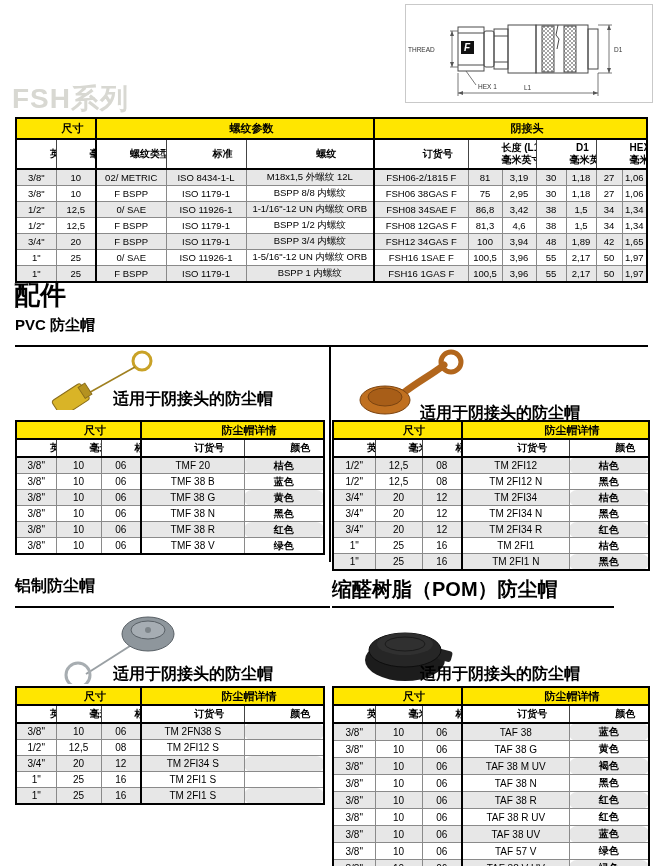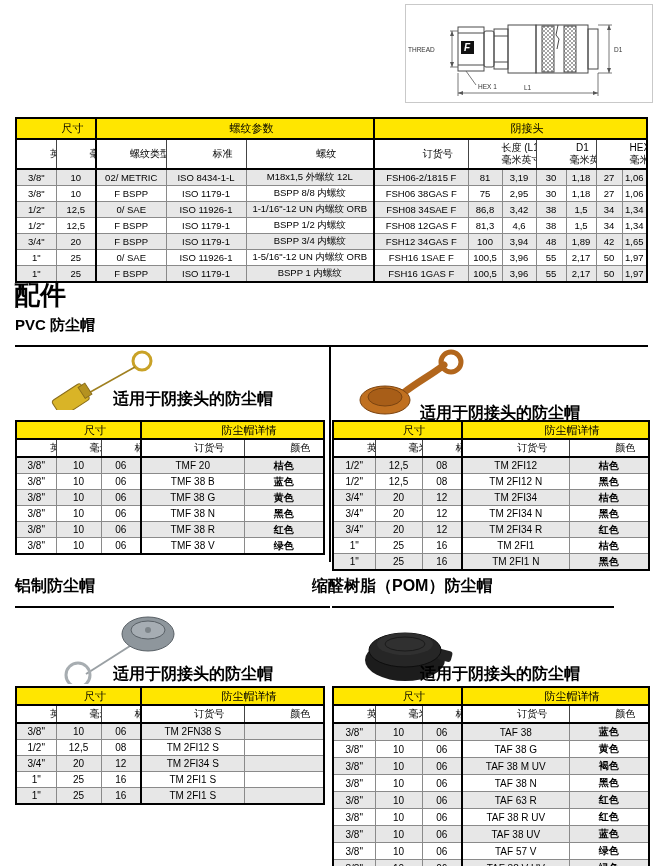--- a/index.html
+++ b/index.html
@@ -15,42 +15,42 @@
   
   .hline{position:absolute;background:#000;}
   .vline{position:absolute;background:#000;}
 
   
   .drawing-box{position:absolute;left:405px;top:4px;width:246px;height:97px;border:1px solid #c9c9c9;background:#fff;}
 
   
   table{border-collapse:collapse;table-layout:fixed;}
   th,td{padding:0;overflow:hidden;white-space:nowrap;}
-  th{font-weight:normal;padding-left:33px;}
+  th{font-weight:bold;padding-left:33px;}
   .grp{background:#FFE600;font-size:11px;height:19px;border:1px solid #222;border-bottom:2px solid #000;}
   tr.alt td{background:#E7E7E7;}
 
   
   .spec{position:absolute;left:15px;top:117px;width:631px;border:2px solid #000;font-size:9.5px;}
   .spec th.col{background:#fff;height:28px;font-size:10px;border:1px solid #444;border-bottom:2px solid #000;}
   .spec td{height:15px;text-align:center;border:1px solid #8a8a8a;}
   .spec thead th{text-align:center;}
   .spec tr.hdr2 th:nth-child(2),.spec tr.hdr2 th:nth-child(5){border-right:2px solid #000;}
   .spec tr.hdr1 th:nth-child(1),.spec tr.hdr1 th:nth-child(2){border-right:2px solid #000;}
   .spec tbody td:nth-child(2),.spec tbody td:nth-child(5){border-right:2px solid #000;}
   .subwrap{line-height:12px;}
   .subs{display:flex;}
   .subs span{flex:1;text-align:center;}
 
   
   .acc{position:absolute;border:2px solid #000;font-size:10px;}
   .acc .grp{height:16px;}
   .acc th.col{background:#fff;height:16px;font-size:10px;border:1px solid #444;border-bottom:2px solid #000;}
   .acc td{height:15px;text-align:center;border:1px solid #8a8a8a;}
-  .acc td:last-child{font-weight:bold;}
+  .acc td:last-child{font-weight:bold;border-radius:8px;}
   .acc tr.hdr2 th:nth-child(3){border-right:2px solid #000;}
   .acc tr.hdr1 th:nth-child(1){border-right:2px solid #000;}
   .acc tbody td:nth-child(3){border-right:2px solid #000;}
   .acc.tall td{height:16px;}
 
   .img-abs{position:absolute;}
 </style>
 </head>
 <body>
 
@@ -107,20 +107,21 @@
       </g>
       <polygon points="52,88 57,86 57,90" fill="#555"></polygon>
       <polygon points="192,88 187,86 187,90" fill="#555"></polygon>
       <text x="118" y="85" font-size="6.5" fill="#333">L1</text>
 
       <rect x="55" y="36" width="13" height="13" fill="#111"></rect>
       <text x="58" y="46" font-size="10" font-weight="bold" font-style="italic" fill="#fff">F</text>
     </svg>
   </div>
 
+  <div class="series-title">FSH系列</div>
 
   <table class="spec">
     <colgroup>
       <col style="width:40px">
         <col style="width:40px">
         <col style="width:70px">
         <col style="width:80px">
       <col style="width:128px">
         <col style="width:94px">
         <col style="width:34px">
@@ -434,21 +435,21 @@
           <td>25</td>
           <td>16</td>
           <td>TM 2FI1 N</td>
           <td>黑色</td>
         </tr>
       </tbody>
   </table>
 
   <div class="sub-title" style="left:15px;top:576px;font-size:16px;">铝制防尘帽</div>
   <div class="hline" style="left:15px;top:606px;width:315px;height:1.5px;"></div>
-  <div class="sub-title" style="left:312px;top:576px;font-size:16px;">缩醛树脂（POM）防尘帽</div>
+  <div class="sub-title" style="left:332px;top:576px;font-size:20px;">缩醛树脂（POM）防尘帽</div>
   <div class="hline" style="left:332px;top:606px;width:282px;height:1.5px;"></div>
 
   <svg class="img-abs" style="left:50px;top:612px;" width="140" height="72" viewBox="0 0 140 72">
     <line x1="80" y1="34" x2="36" y2="62" stroke="#9aa0a4" stroke-width="2"></line>
     <circle cx="28" cy="63" r="12" stroke="#a7adb1" stroke-width="3" fill="none"></circle>
     <ellipse cx="98" cy="22" rx="26" ry="17" fill="#8E969C" stroke="#596066"></ellipse>
     <ellipse cx="98" cy="18" rx="17" ry="9" fill="#A6ADB3" stroke="#596066"></ellipse>
     <circle cx="98" cy="18" r="3" fill="#7d8489"></circle>
   </svg>
   <div class="cap-caption" style="left:113px;top:664px;">适用于阴接头的防尘帽</div>
@@ -569,21 +570,21 @@
           <td>3/8"</td>
           <td>10</td>
           <td>06</td>
           <td>TAF 38 N</td>
           <td>黑色</td>
         </tr>
         <tr class="alt">
           <td>3/8"</td>
           <td>10</td>
           <td>06</td>
-          <td>TAF 63 R</td>
+          <td>TAF 38 R</td>
           <td>红色</td>
         </tr>
         <tr>
           <td>3/8"</td>
           <td>10</td>
           <td>06</td>
           <td>TAF 38 R UV</td>
           <td>红色</td>
         </tr>
         <tr class="alt">

